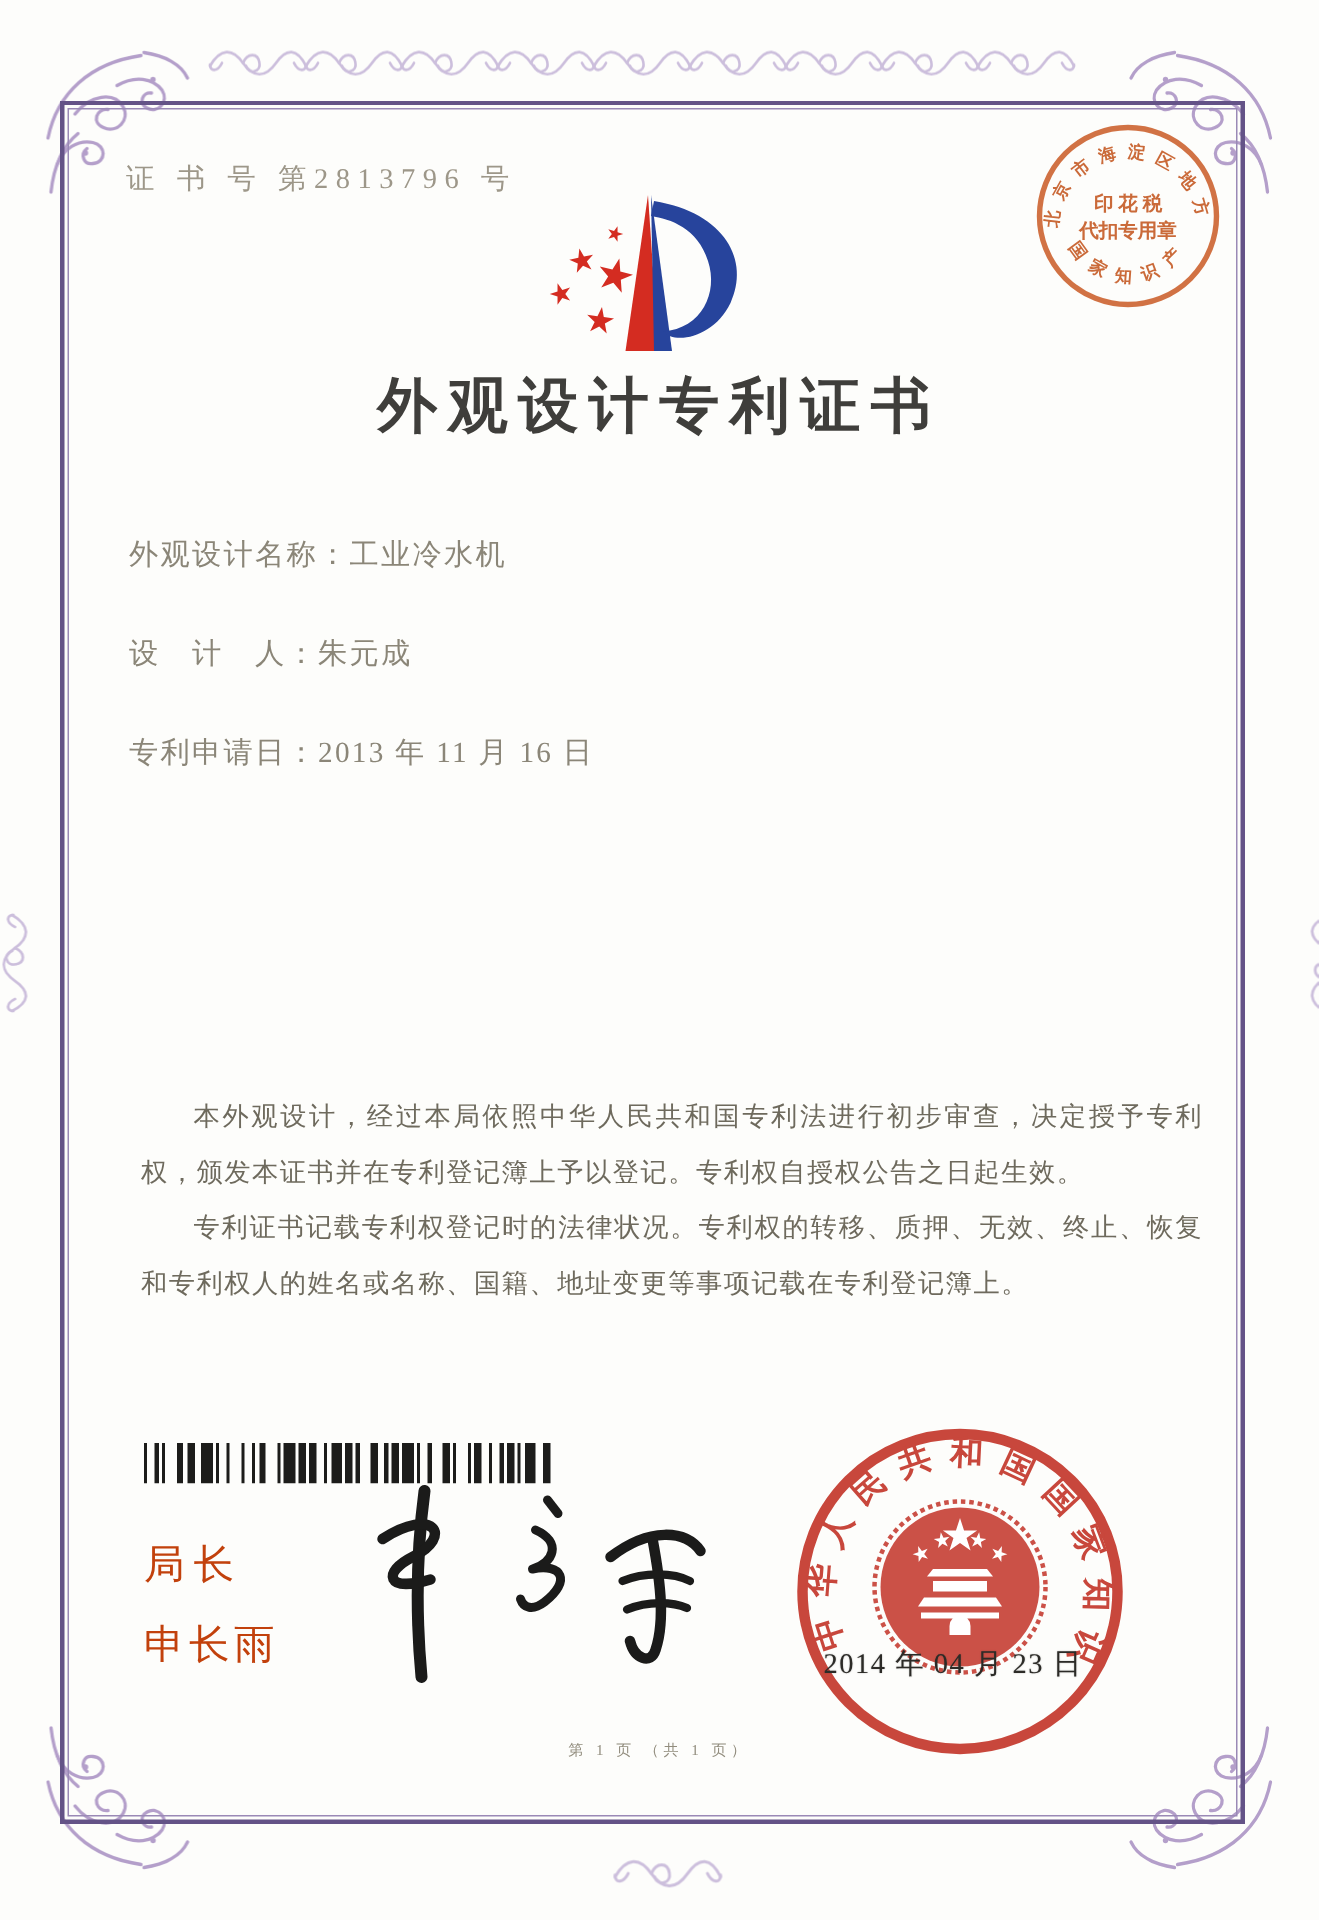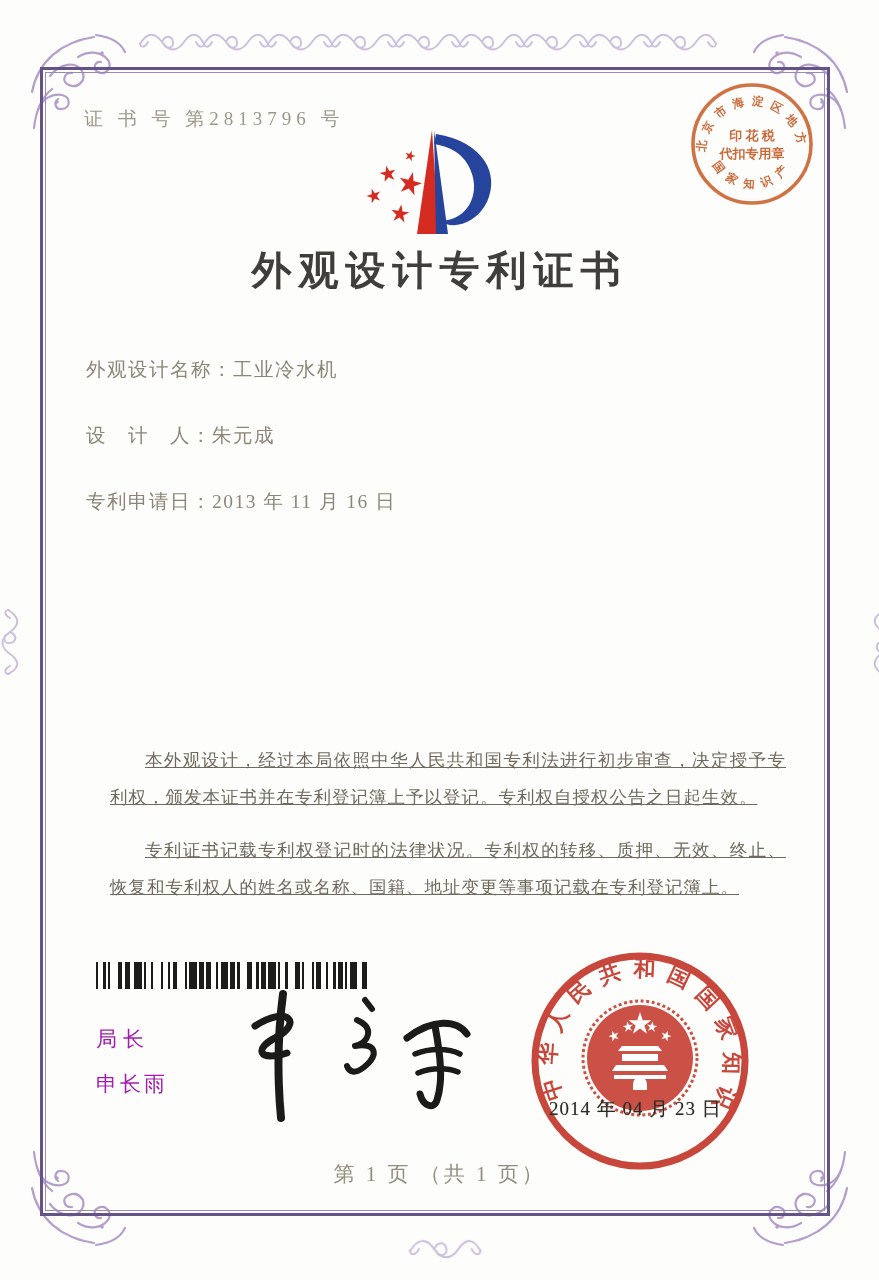--- a/index.html
+++ b/index.html
@@ -25,35 +25,35 @@
   }
   #logo{left:352px;top:122px;}
   #title{
     left:0;top:243px;width:879px;text-align:center;
     font-size:40px;font-weight:bold;color:#3f3e3b;letter-spacing:7px;
   }
   #fields{left:86px;top:356px;width:640px;}
   .field-row{height:66px;font-size:19.5px;color:#8b8678;letter-spacing:1.5px;white-space:nowrap;}
   .field-row .fv{color:#8b8678;}
   #paragraphs{left:94px;top:726px;width:708px;font-size:17.5px;line-height:37px;color:#6e6a5d;text-align:justify;}
-  #paragraphs p{margin:16px;text-indent:2em;letter-spacing:1px;text-decoration:underline;}
+  #paragraphs p{margin:0;text-indent:2em;letter-spacing:1px;}
   #barcode{left:96px;top:962px;width:374px;height:27px;overflow:hidden;white-space:nowrap;font-size:0;}
   #barcode span{display:inline-block;height:27px;vertical-align:top;}
-  #signer{left:96px;top:1025px;font-size:21px;color:#a21caf;letter-spacing:6px;}
+  #signer{left:96px;top:1025px;font-size:27px;color:#c2410c;letter-spacing:6px;}
   #signer .line2{margin-top:17px;letter-spacing:3px;}
   #signature{left:195px;top:980px;}
   #seal{left:527px;top:948px;opacity:.93;}
   #seal-date{
     left:549px;top:1096px;width:200px;font-size:19px;color:#2c2b27;
     letter-spacing:1px;white-space:nowrap;font-family:"Liberation Serif","DejaVu Serif",serif;
     text-shadow:0 0 1px rgba(40,40,40,.4);
   }
   #footer{
     left:0;top:1160px;width:879px;text-align:center;
-    font-size:21px;color:#928d7e;letter-spacing:3px;
+    font-size:10px;color:#928d7e;letter-spacing:3px;
   }
   #tax-stamp{left:688px;top:80px;opacity:.95;}
 </style>
 </head>
 <body>
 
 <div id="page">
 
   <svg id="ornaments" width="879" height="1280" viewBox="0 0 879 1280">
     <defs>

